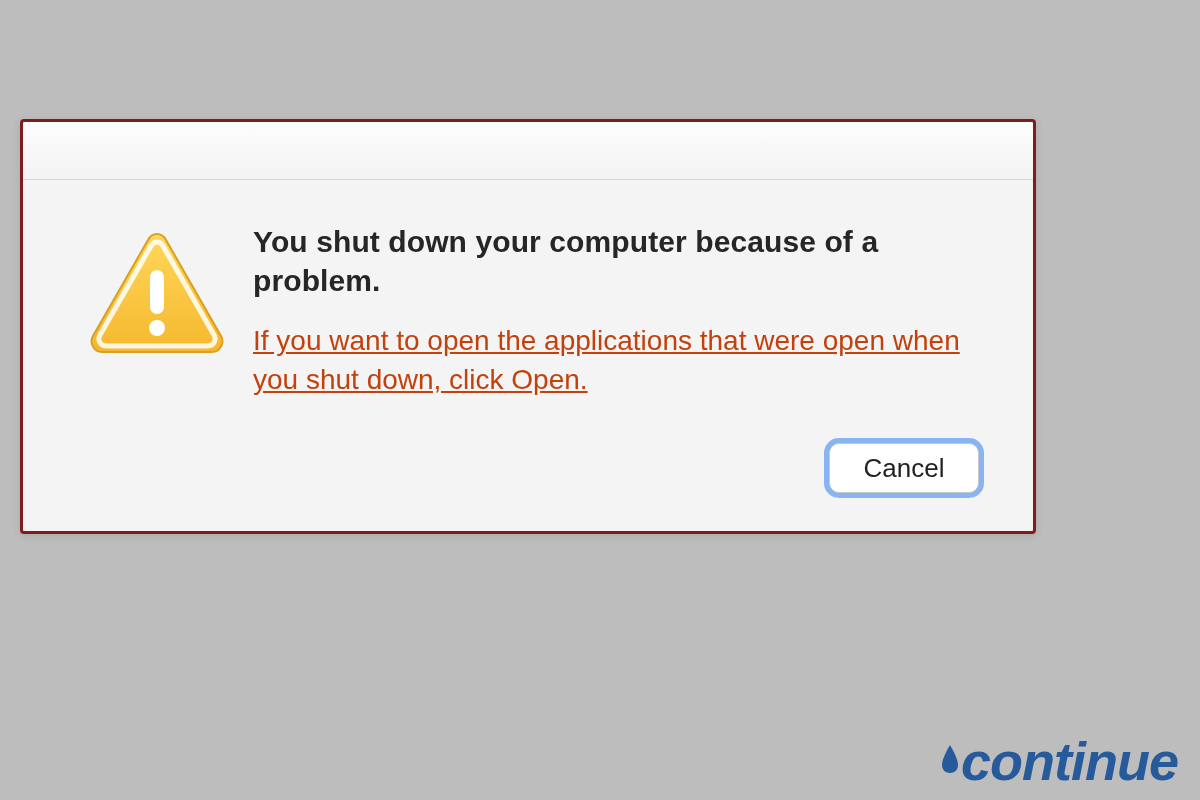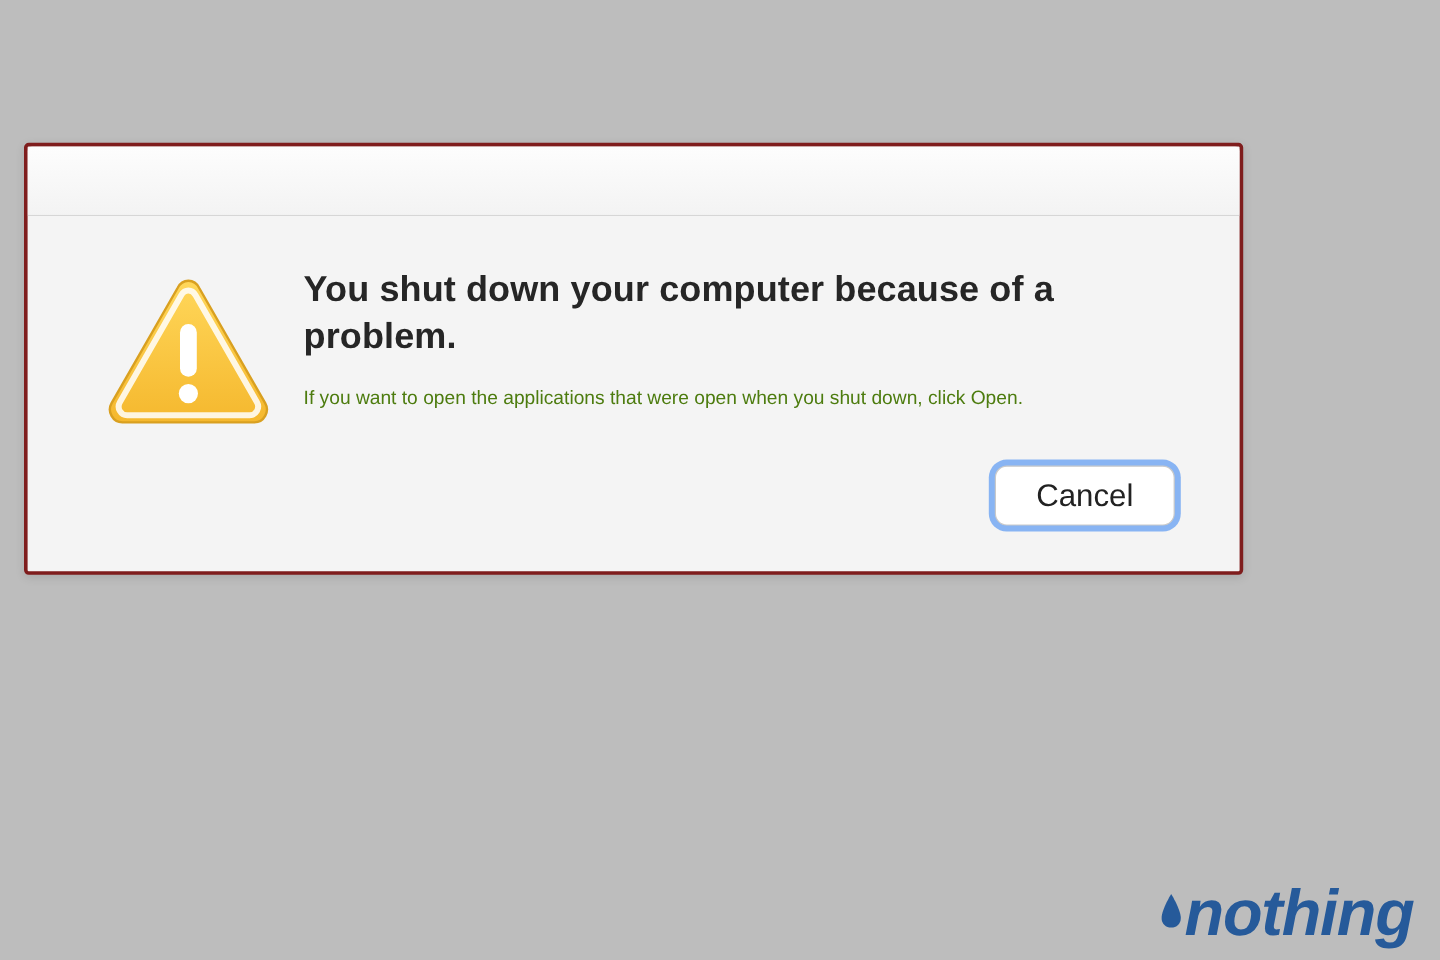--- a/index.html
+++ b/index.html
@@ -46,24 +46,25 @@
     color: #262626;
   }
   .dialog-heading {
     font-size: 30px;
     font-weight: 700;
     line-height: 1.3;
     margin-bottom: 22px;
     letter-spacing: 0.1px;
   }
   .dialog-paragraph {
-    font-size: 16px;
+    font-size: 28px;
     line-height: 1.38;
-    color: #4d7c0f;
+    color: #c2410c;
     margin-bottom: 20px;
+    text-decoration: underline;
   }
   .button-row {
     display: flex;
     justify-content: flex-end;
     gap: 24px;
     padding: 4px 54px 38px 54px;
   }
   .btn {
     height: 50px;
     min-width: 150px;
@@ -146,14 +147,14 @@
     <button class="btn btn-cancel">Cancel</button>
   </div>
 </div>
 
 <div class="watermark">
   <span class="drop">
     <svg width="18" height="30" viewBox="0 0 18 30">
       <path d="M9 1 C9 1 17 14 17 21 C17 26 13.4 29 9 29 C4.6 29 1 26 1 21 C1 14 9 1 9 1 Z" fill="#265a9a"></path>
     </svg>
   </span>
-  <span class="wm-text">nothing</span>
+  <span class="wm-text">continue</span>
 </div>
 
 </body></html>

